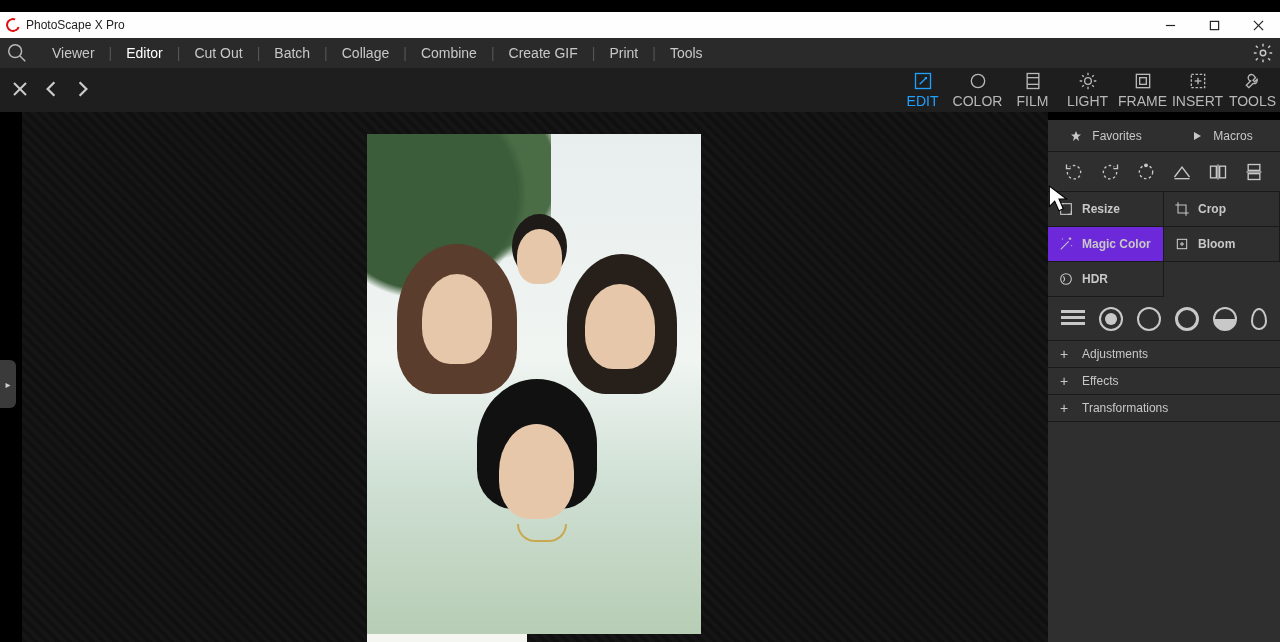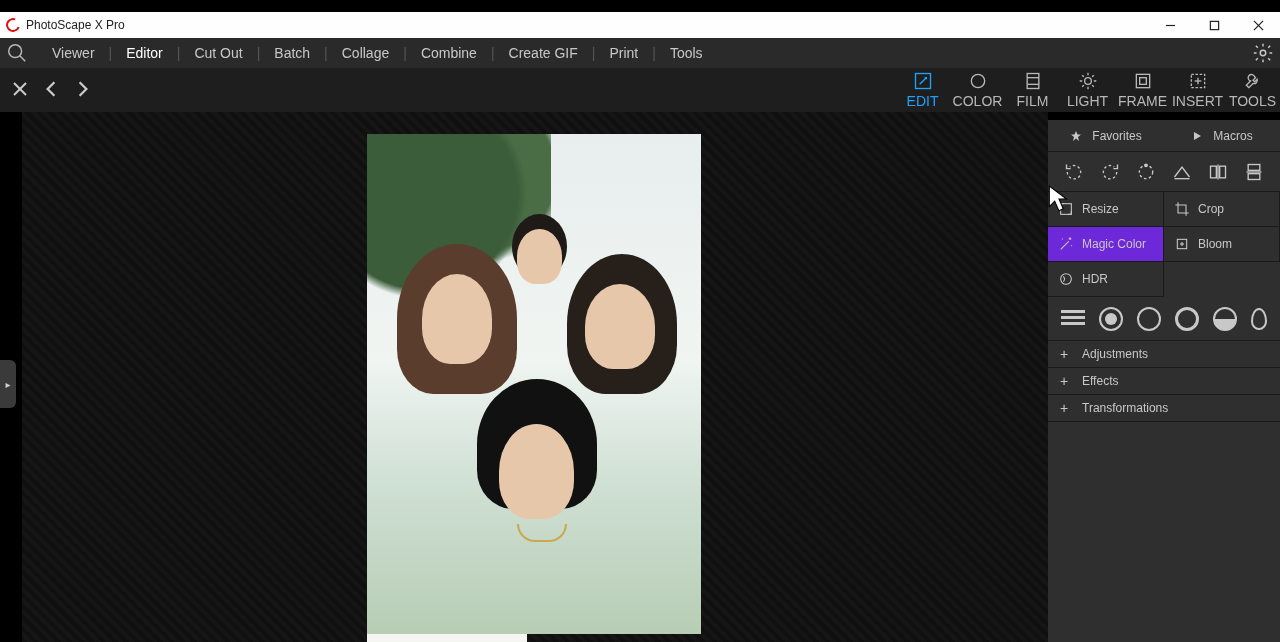--- a/index.html
+++ b/index.html
@@ -110,21 +110,21 @@
   }
   .rp-row { display:flex; align-items:center; }
   .rp-favmac { height:32px; border-bottom:1px solid #1a1a1a; }
   .rp-favmac .half { flex:1; display:flex; align-items:center; justify-content:center; gap:10px; }
   .rp-favmac svg { width:12px; height:12px; fill:#c8c8c8; }
 
   .rp-rotate { height:40px; justify-content:space-around; padding:0 8px; border-bottom:1px solid #1a1a1a;}
   .rp-rotate .rot { width:24px; height:24px; display:flex; align-items:center; justify-content:center;}
   .rp-rotate svg { width:20px; height:20px; stroke:#c8c8c8; fill:none; stroke-width:1.6; }
 
-  .rp-action-grid { display:grid; grid-template-columns:1fr 1fr; }
+  .rp-action-grid { display:grid; grid-template-columns:1fr 1fr;font-weight:bold; }
   .rp-action {
     height:35px; display:flex; align-items:center; gap:8px; padding-left:10px;
     border-bottom:1px solid #1a1a1a; border-right:1px solid #1a1a1a;
   }
   .rp-action svg { width:16px; height:16px; stroke:#c8c8c8; fill:none; stroke-width:1.6; }
   .rp-action.magic { background:#6d28d9; }
 
   .rp-circles { height:44px; display:flex; align-items:center; justify-content:space-around; padding:0 6px; border-bottom:1px solid #1a1a1a;}
   .rp-circles .c { width:24px; height:24px; border-radius:50%; border:2px solid #c8c8c8; }
   .rp-circles .bars { width:24px; height:24px; }

